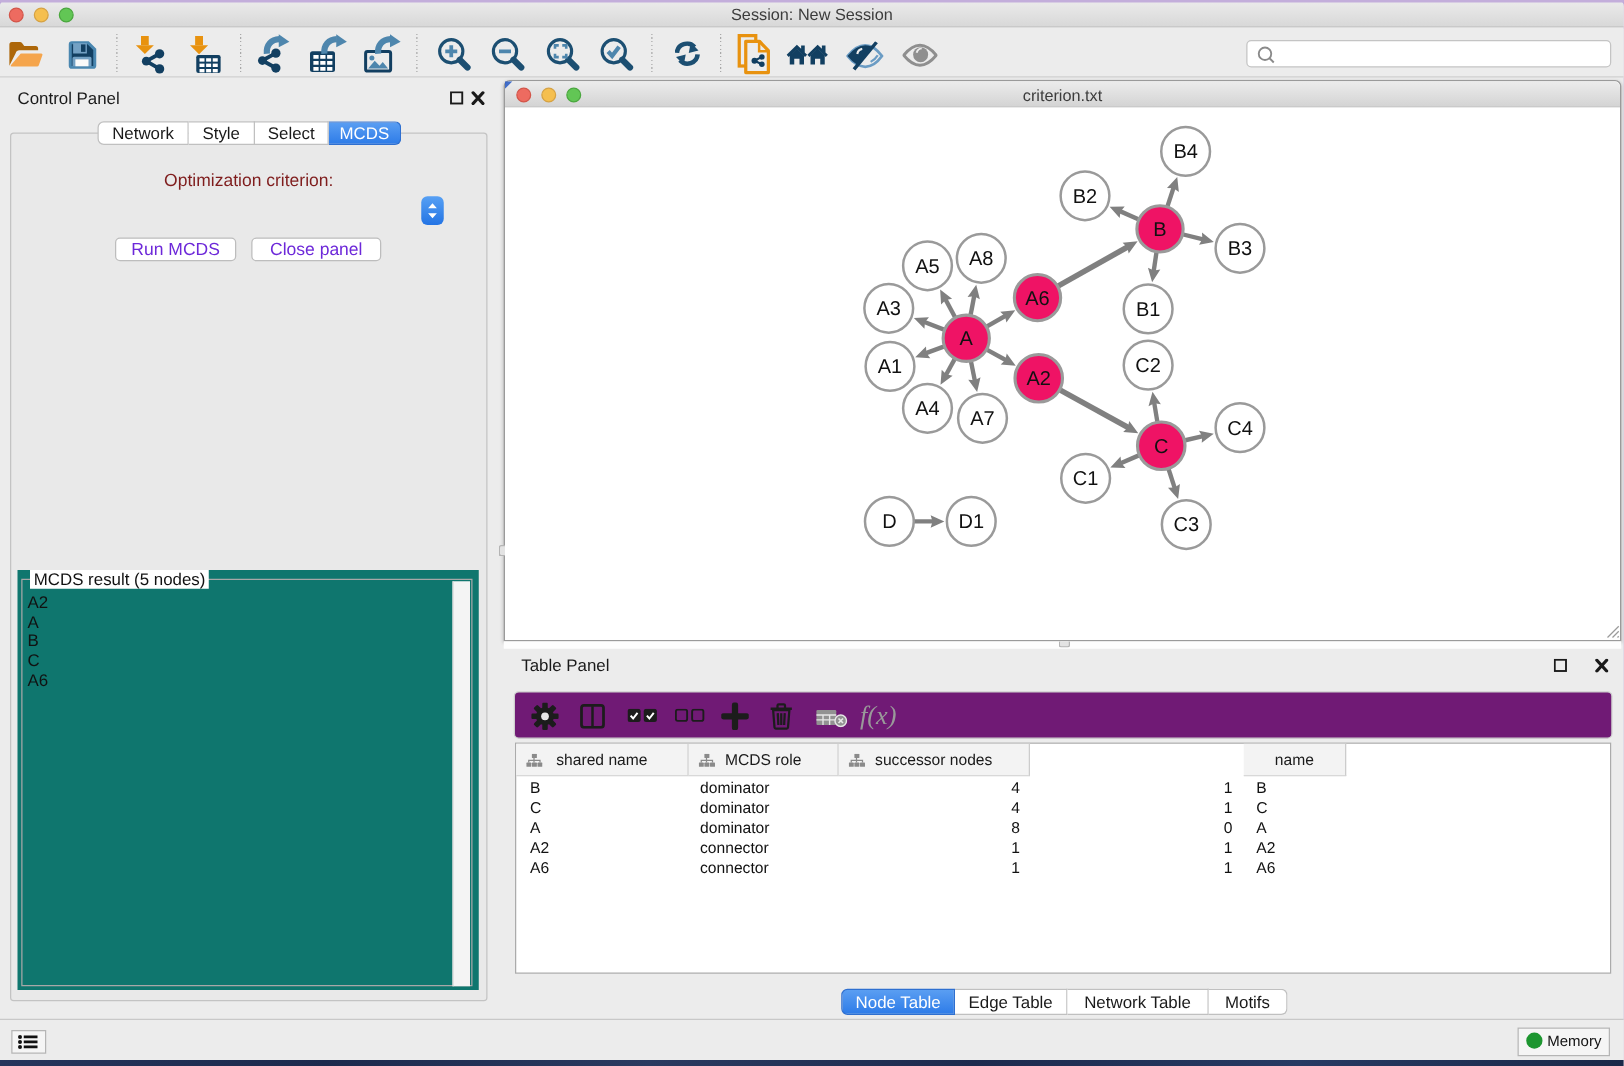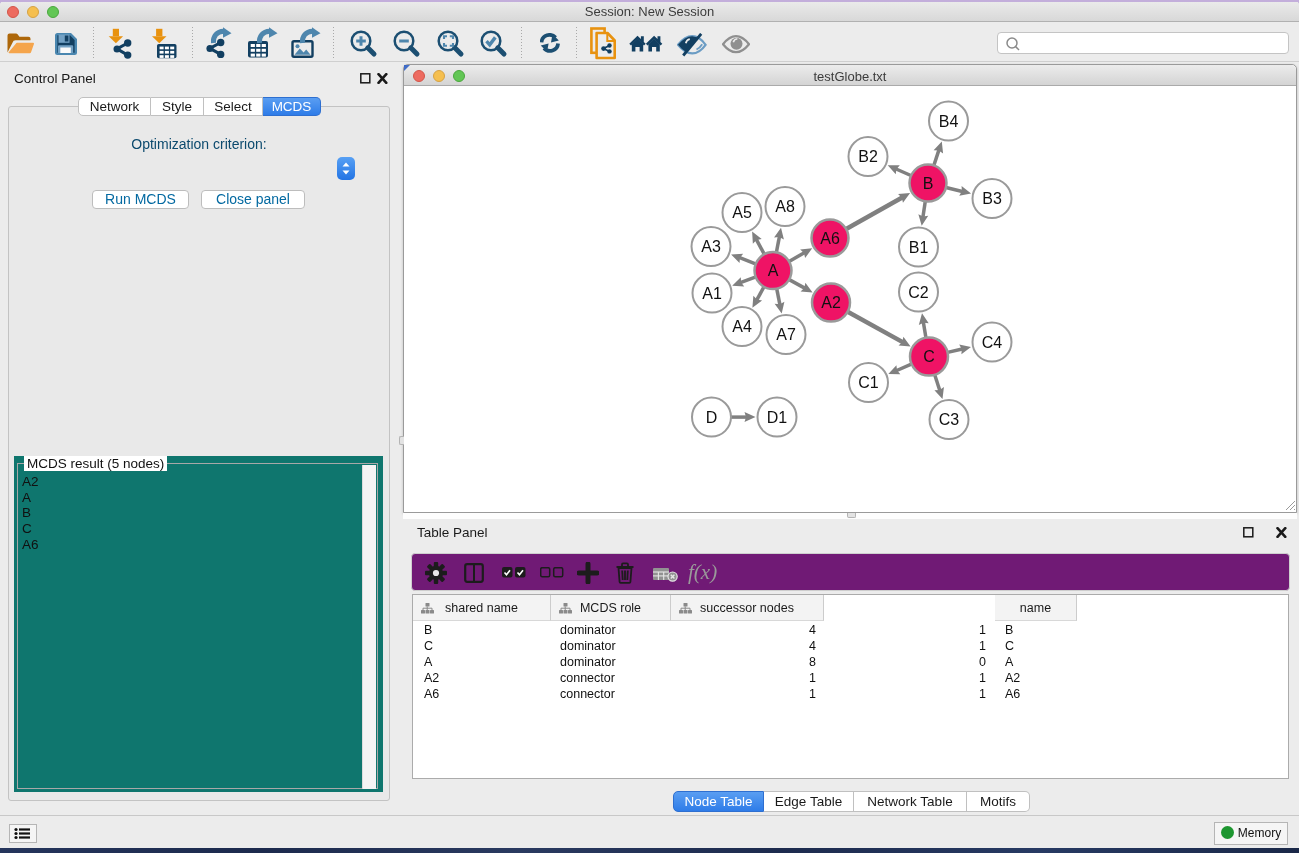--- a/index.html
+++ b/index.html
@@ -11,24 +11,24 @@
 .tl{position:absolute;width:12px;height:12px;border-radius:50%;top:6px}
 
 #toolbar{position:absolute;left:0;top:23px;width:1299px;height:39px;background:#ececec;border-bottom:1px solid #cfcfcf}
 .tsep{position:absolute;top:4px;height:31px;width:1px;background:repeating-linear-gradient(#a9a9a9 0 1px,transparent 1px 3px)}
 #search{position:absolute;left:997px;top:9px;width:292px;height:22px;background:#fff;border:1px solid #c4c4c4;border-radius:4px}
 
 #cp-title{position:absolute;left:14px;top:71px;font-size:13.5px;color:#1a1a1a}
 #cp-box{position:absolute;left:8px;top:106px;width:382px;height:695px;background:#e9e9e9;border:1px solid #c3c3c3;border-radius:3px}
 .tab{position:absolute;top:97px;height:19px;background:#fff;border:1px solid #c0c0c0;font-size:13.5px;color:#1a1a1a;text-align:center;line-height:18px}
 .tabsel{background:linear-gradient(#5a9ef2,#2e7ce8);color:#fff;border-color:#2e6fd0}
-#optlabel{position:absolute;left:8px;top:136px;width:382px;text-align:center;font-size:14px;color:#0c4a6e}
+#optlabel{position:absolute;left:8px;top:136px;width:382px;text-align:center;font-size:14px;color:#7f1d1d}
 #dropdown{position:absolute;left:43px;top:158px;width:311px;height:21px;background:#fff;border:1px solid #b6b6b6;border-radius:5px;font-size:14px;color:#1a1a1a;line-height:19px;padding-left:12px}
 #spinner{position:absolute;left:337px;top:157px;width:18px;height:23px;background:linear-gradient(#57a0f4,#2374e4);border-radius:5px;}
-.btn{position:absolute;top:190px;height:19px;background:#fff;border:1px solid #bdbdbd;border-radius:4px;font-size:14px;color:#0369a1;text-align:center;line-height:17px}
+.btn{position:absolute;top:190px;height:19px;background:#fff;border:1px solid #bdbdbd;border-radius:4px;font-size:14px;color:#6d28d9;text-align:center;line-height:17px}
 #resultbox{position:absolute;left:14px;top:456px;width:369px;height:336px;background:#0f766e}
 #fieldset{position:absolute;left:3px;top:7px;width:361px;height:326px;border:1px solid #a8a8a8}
 #legend{position:absolute;left:6px;top:-8px;background:#fff;padding:0 3px;font-size:13.5px;color:#111}
 #resultlist{position:absolute;left:4px;top:10px;font-size:13.5px;color:#111;line-height:15.7px}
 #rscroll{position:absolute;right:1px;top:1px;width:14px;height:324px;background:#f4f4f4;border-left:1px solid #dcdcdc}
 
 #win{position:absolute;left:403px;top:64px;width:894px;height:449px;background:#fff;border:1px solid #9a9a9a;border-radius:5px 5px 0 0;box-shadow:0 1px 3px rgba(0,0,0,.2)}
 #wtitle{position:absolute;left:0;top:0;width:892px;height:21px;background:linear-gradient(#ececec,#d4d4d4);border-bottom:1px solid #aaa;border-radius:5px 5px 0 0}
 #wtitle .tt{position:absolute;left:0;right:0;top:4px;text-align:center;font-size:13px;color:#3c3c3c}
 #graph{position:absolute;left:0;top:22px}
@@ -232,21 +232,21 @@
   <div id="resultlist">A2<br>A<br>B<br>C<br>A6</div>
   <div id="rscroll"></div>
  </div>
 </div>
 
 <div id="win">
  <div id="wtitle">
   <div class="tl" style="left:9px;top:5px;background:#ed6b60;border:1px solid #d35549"></div>
   <div class="tl" style="left:29px;top:5px;background:#f5bf4f;border:1px solid #d6a243"></div>
   <div class="tl" style="left:49px;top:5px;background:#62c655;border:1px solid #4aa73e"></div>
-  <div class="tt">testGlobe.txt</div>
+  <div class="tt">criterion.txt</div>
  </div>
  <svg id="graph" width="892" height="426" viewBox="0 0 892 426">
         <g transform="translate(0,-1.4)">
  <g class="eg">
  <line x1="360.8" y1="169.6" x2="351.9" y2="153.0" stroke-width="3.5"></line>
             <path d="M348.1 146.0 l-11 -5 l1.5 5 l-1.5 5 z" transform="rotate(-118.1 348.1 146.0)" class="ah"></path>
 <line x1="372.2" y1="167.8" x2="375.6" y2="150.0" stroke-width="3.5"></line>
             <path d="M377.0 142.1 l-11 -5 l1.5 5 l-1.5 5 z" transform="rotate(-79.4 377.0 142.1)" class="ah"></path>
 <line x1="352.7" y1="178.7" x2="334.5" y2="171.6" stroke-width="3.5"></line>
             <path d="M327.1 168.8 l-11 -5 l1.5 5 l-1.5 5 z" transform="rotate(-158.8 327.1 168.8)" class="ah"></path>

